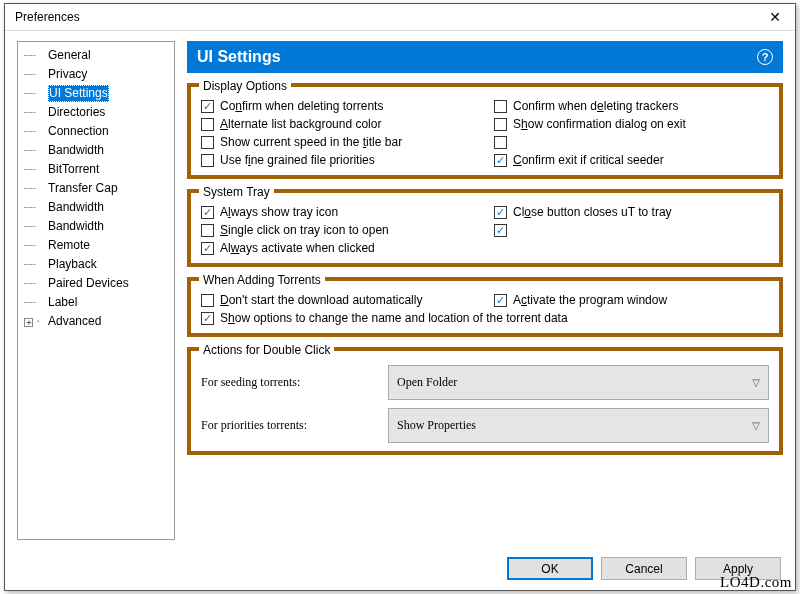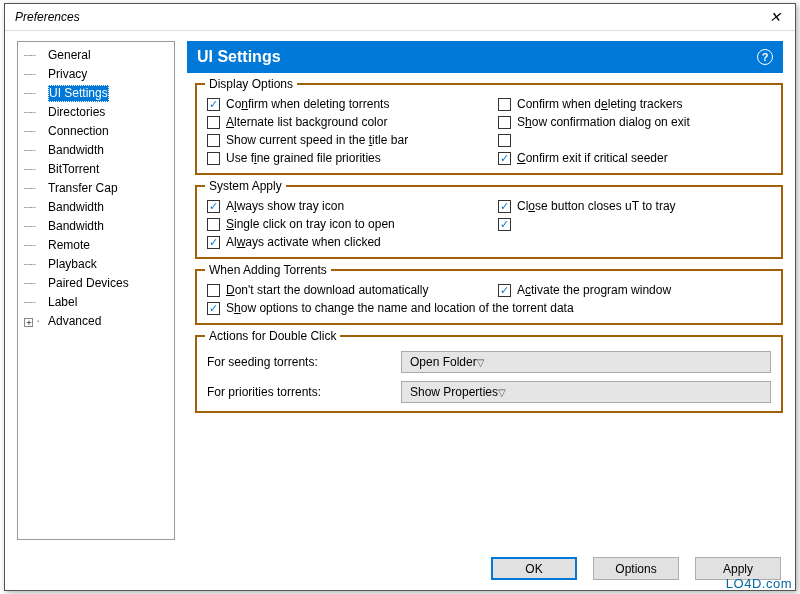--- a/index.html
+++ b/index.html
@@ -22,21 +22,20 @@
   border: 1px solid #555;
   box-shadow: 2px 2px 6px rgba(0,0,0,0.3);
 }
 .titlebar {
   height: 27px;
   display: flex;
   align-items: center;
   justify-content: space-between;
   padding: 0 8px 0 10px;
   border-bottom: 1px solid #ddd;
-  font-style: italic;
 }
 .titlebar .title { font-size: 12px; }
 .close-x { font-size: 14px; font-family: Arial; cursor: default; padding: 0 6px; }
 .body {
   display: flex;
   padding: 10px 12px 0 12px;
   gap: 12px;
   height: 509px;
 }
 .sidebar {
@@ -102,25 +101,24 @@
   width: 16px; height: 16px;
   border-radius: 50%;
   border: 1.5px solid #fff;
   display: inline-flex;
   align-items: center;
   justify-content: center;
   font-size: 11px;
   font-weight: bold;
 }
 .groupbox {
-  border: 2px solid #a16207;
+  border: 4px solid #a16207;
   margin-top: 10px;
   padding: 6px 10px 8px 10px;
   position: relative;
-  margin-left: 8px;
 }
 .groupbox .legend {
   position: absolute;
   top: -8px;
   left: 8px;
   background: #fff;
   padding: 0 4px;
   font-size: 12px;
 }
 .check-grid {
@@ -144,60 +142,61 @@
   justify-content: center;
   font-size: 11px;
   color: #0078d7;
   flex-shrink: 0;
 }
 .check-label u { text-decoration: underline; }
 .action-row {
   display: flex;
   align-items: center;
   margin-top: 8px;
-  gap: 21px;
+  gap: 14px;
+  font-family: Liberation Serif, serif;
 }
 .action-row .lbl { width: 173px; }
 .select {
   flex: 1;
-  height: 22px;
+  height: 35px;
   background: #e5e5e5;
   border: 1px solid #aaa;
   display: flex;
   align-items: center;
-  justify-content: flex-start;
+  justify-content: space-between;
   padding: 4px 8px;
 }
 .select .chev { font-size: 10px; color: #555; }
 .footer {
   position: absolute;
   bottom: 10px;
   right: 14px;
   display: flex;
-  gap: 16px;
+  gap: 8px;
 }
 .btn {
   min-width: 86px;
   height: 23px;
   background: #e1e1e1;
   border: 1px solid #adadad;
   font-size: 12px;
   font-family: inherit;
   display: inline-flex;
   align-items: center;
   justify-content: center;
 }
 .btn.primary { border: 2px solid #0078d7; background: #e1e1e1; }
 .watermark {
   position: absolute;
   bottom: 3px;
   right: 8px;
-  font-size: 13px;
-  color: #0369a1;
-  font-family: Liberation Sans, sans-serif;
+  font-size: 15px;
+  color: #000000;
+  font-family: Liberation Serif, serif;
   letter-spacing: 0.5px;
 }
 </style>
 </head>
 <body>
 
 <div class="window">
 
   <div class="titlebar">
     <span class="title">Preferences</span>
@@ -306,21 +305,21 @@
               <span class="check-label">Use f<u>i</u>ne grained file priorities</span>
             </div>
             <div class="check-row">
               <span class="checkbox">✓</span>
               <span class="check-label"><u>C</u>onfirm exit if critical seeder</span>
             </div>
           </div>
       </div>
 
       <div class="groupbox">
-        <span class="legend">System Apply</span>
+        <span class="legend">System Tray</span>
         <div class="check-grid" id="grid-tray">
             <div class="check-row">
               <span class="checkbox">✓</span>
               <span class="check-label">A<u>l</u>ways show tray icon</span>
             </div>
             <div class="check-row">
               <span class="checkbox">✓</span>
               <span class="check-label">Cl<u>o</u>se button closes uT to tray</span>
             </div>
             <div class="check-row">
@@ -371,19 +370,19 @@
             <span class="chev">▽</span>
           </div>
         </div>
       </div>
 
     </div>
   </div>
 
   <div class="footer">
     <button class="btn primary">OK</button>
-    <button class="btn">Options</button>
+    <button class="btn">Cancel</button>
     <button class="btn">Apply</button>
   </div>
 
 </div>
 
 <div class="watermark">LO4D.com</div>
 
 </body></html>

